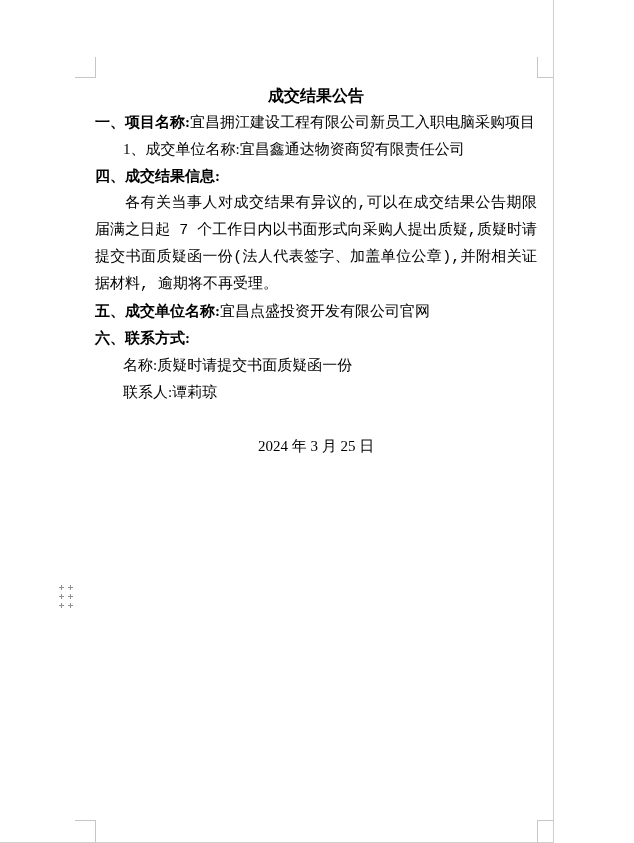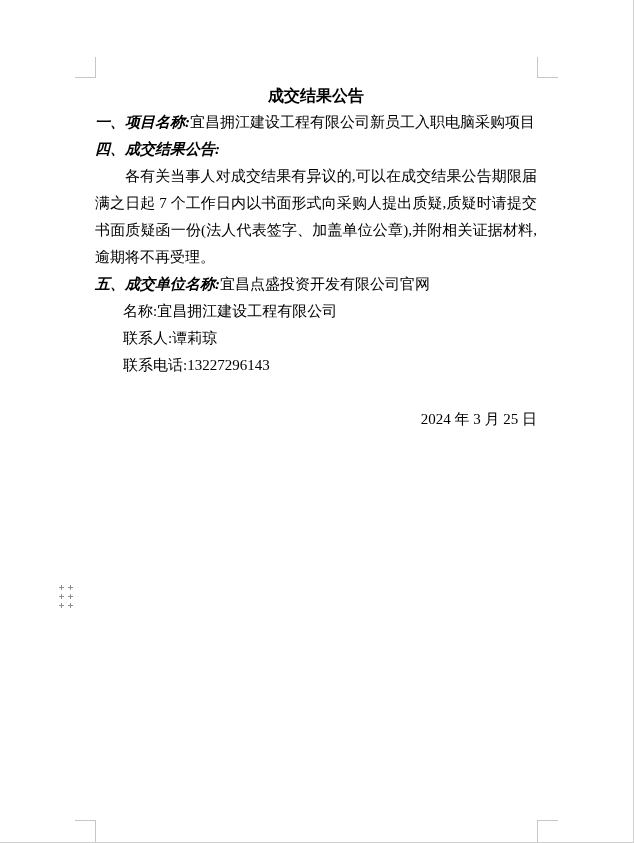--- a/index.html
+++ b/index.html
@@ -3,21 +3,21 @@
 <meta charset="utf-8">
 <style>
   html, body {
     margin: 0;
     padding: 0;
     background: #ffffff;
     font-family: "Liberation Serif", "DejaVu Serif", serif;
   }
   .page {
     position: relative;
-    width: 634px;
+    width: 554px;
     height: 843px;
     background: #ffffff;
     border-right: 1px solid #cfcfcf;
     border-bottom: 1px solid #cfcfcf;
     box-sizing: border-box;
     overflow: hidden;
   }
   
   .crop { position: absolute; width: 20px; height: 20px; }
   .crop.tl { left: 75px;  top: 57px;  border-right: 1px solid #c6c6c6; border-bottom: 1px solid #c6c6c6; }
@@ -33,28 +33,29 @@
     font-size: 15px;
     line-height: 27px;
     color: #000000;
     letter-spacing: 0;
   }
   .title {
     text-align: center;
     font-weight: bold;
     font-size: 16px;
   }
-  .lbl { font-weight: bold; font-style: italic; }
+  .lbl { font-weight: bold; }
   .indent { padding-left: 28px; }
   .para {
     text-align: justify;
     text-indent: 30px;
+    font-family: Liberation Mono, monospace;
   }
   .date-line {
-    text-align: right;
+    text-align: center;
     margin-top: 27px;
   }
 
   
   .handle {
     position: absolute;
     left: 59px;
     top: 585px;
     display: grid;
     grid-template-columns: 5px 5px;
@@ -84,47 +85,50 @@
 
   <div class="content">
 
     <div class="line title">成交结果公告</div>
 
     <div class="line">
       <span class="lbl">一、项目名称:</span><span>宜昌拥江建设工程有限公司新员工入职电脑采购项目</span>
     </div>
 
 
+    <div class="line indent">
+      <span>1、成交单位名称:宜昌鑫通达物资商贸有限责任公司</span>
+    </div>
 
 
 
 
     <div class="line">
-      <span class="lbl">四、成交结果公告:</span>
+      <span class="lbl">四、成交结果信息:</span>
     </div>
 
     <div class="para">各有关当事人对成交结果有异议的,可以在成交结果公告期限届满之日起 7 个工作日内以书面形式向采购人提出质疑,质疑时请提交书面质疑函一份(法人代表签字、加盖单位公章),并附相关证据材料, 逾期将不再受理。</div>
 
     <div class="line">
       <span class="lbl">五、成交单位名称:</span><span>宜昌点盛投资开发有限公司官网</span>
     </div>
 
+    <div class="line">
+      <span class="lbl">六、联系方式:</span>
+    </div>
 
     <div class="line indent">
-      <span>名称:宜昌拥江建设工程有限公司</span>
+      <span>名称:质疑时请提交书面质疑函一份</span>
     </div>
 
 
     <div class="line indent">
       <span>联系人:谭莉琼</span>
     </div>
 
-    <div class="line indent">
-      <span>联系电话:13227296143</span>
-    </div>
 
     <div class="date-line">2024 年 3 月 25 日</div>
 
   </div>
 
   <div class="handle">
     <i></i>
       <i></i>
       <i></i>
       <i></i>

